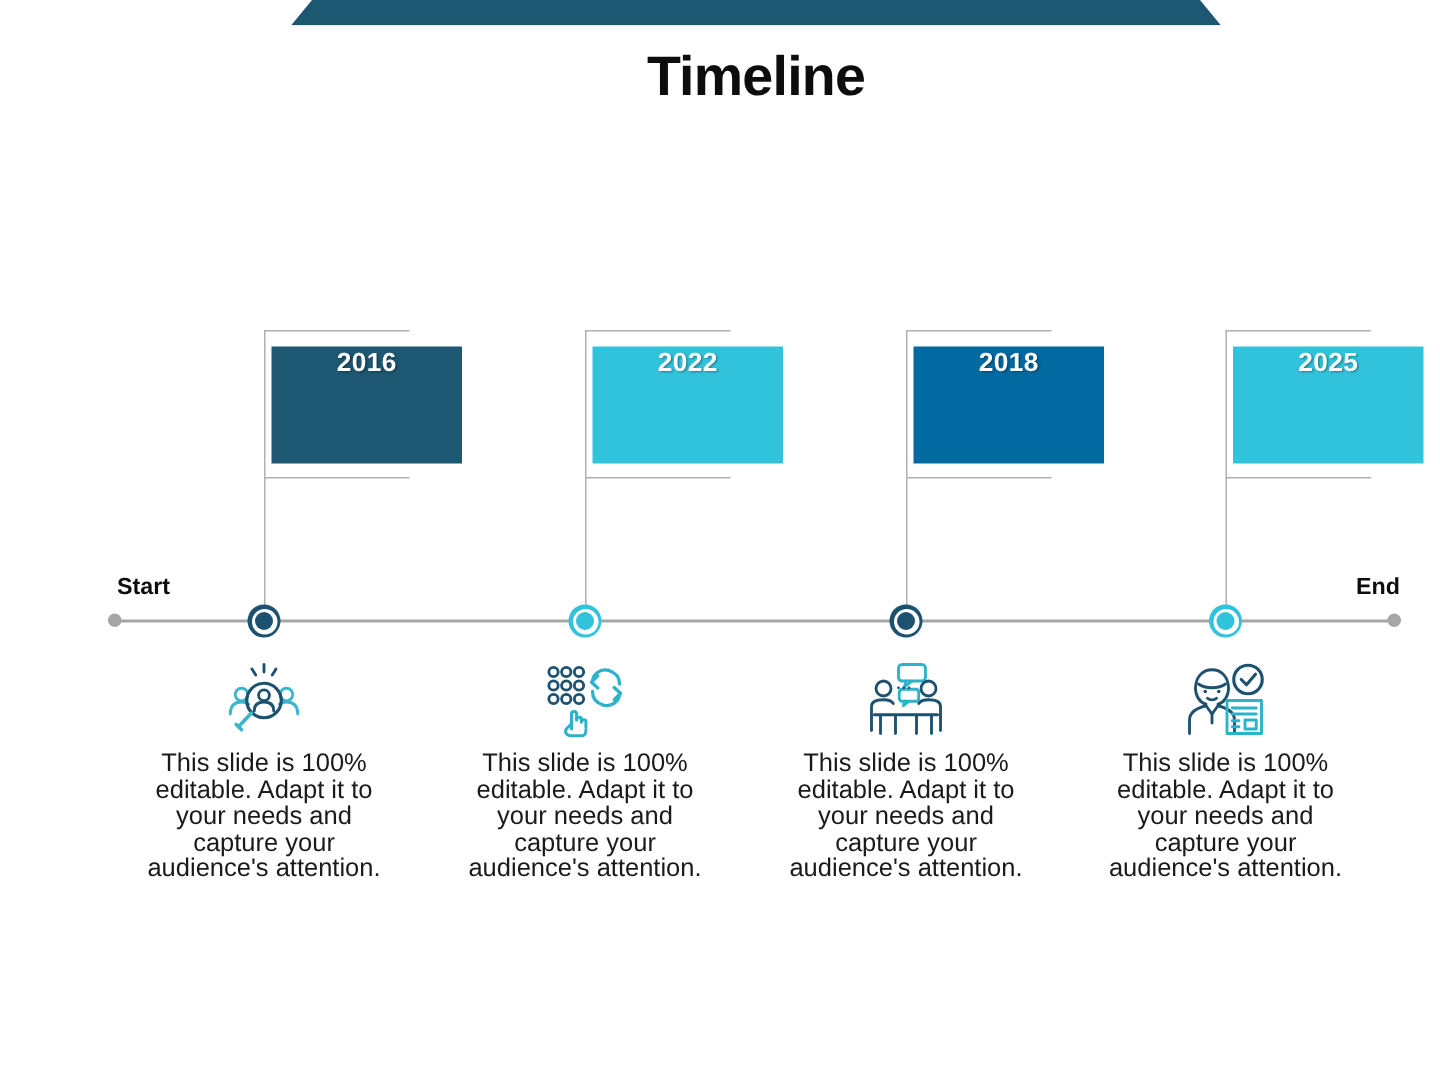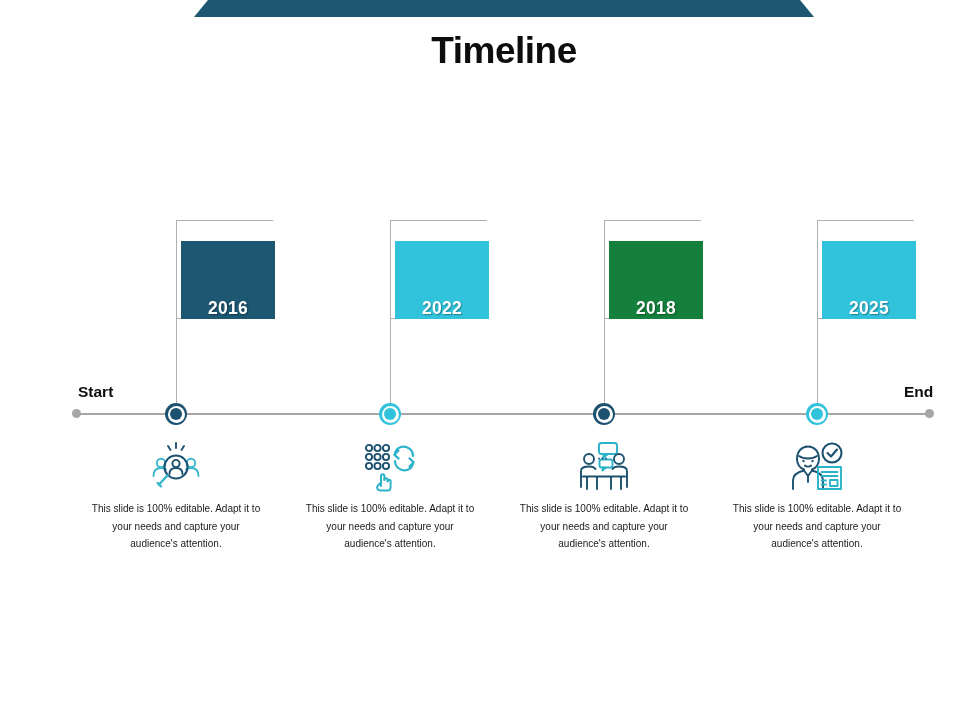--- a/index.html
+++ b/index.html
@@ -100,25 +100,25 @@
     height: 1px;
     background: #b0b0b0;
   }
   .bracket-h.top    { top: 220px; }
   .bracket-h.bottom { top: 318px; }
 
   
   .year-box {
     position: absolute;
     left: 5px;
-    top: 241px;
-    width: 94px;
+    top: 231px;
+    width: 127px;
     height: 78px;
     display: flex;
-    align-items: flex-end;
+    align-items: flex-start;
     justify-content: center;
     box-sizing: border-box;
   }
   .year-text {
     font-size: 17.5px;
     font-weight: bold;
     color: #ffffff;
     text-shadow: 1px 1px 1.5px rgba(0,0,0,0.35);
     letter-spacing: 0.3px;
   }
@@ -162,21 +162,21 @@
     justify-content: center;
   }
   .icon-wrap svg { display: block; }
 
   
   .desc {
     position: absolute;
     top: 500px;
     width: 170px;
     text-align: center;
-    font-size: 10px;
+    font-size: 17px;
     line-height: 17.5px;
     color: #1a1a1a;
   }
 </style>
 </head>
 <body>
 
 <div id="slide">
 
   <div class="top-banner" style="background: rgb(29, 87, 113);"></div>
@@ -260,21 +260,21 @@
         <path d="M20 42.5 L17 45.5 C15 47.6 16.5 50.5 19.5 50.5 L27 50.5 C29 50.5 29.6 48.6 29.6 46.5" stroke="#2bb3c9" stroke-width="2"></path>
       </svg>
     </div>
     <div class="desc" style="left: -85px; color: rgb(26, 26, 26);">This slide is 100% editable. Adapt it to your needs and capture your audience's attention.</div>
   </div>
 
   <div class="milestone" id="ms-2" style="left:580px">
     <div class="bracket-v" style="background: rgb(176, 176, 176);"></div>
     <div class="bracket-h top" style="background: rgb(176, 176, 176);"></div>
     <div class="bracket-h bottom" style="background: rgb(176, 176, 176);"></div>
-    <div class="year-box" style="background: #15803d;">
+    <div class="year-box" style="background: #0369a1;">
       <span class="year-text">2018</span>
     </div>
     <div class="dot-outer" style="background: rgb(28, 81, 112);">
       <div class="dot-ring"></div>
       <div class="dot-core" style="background: rgb(28, 81, 112);"></div>
     </div>
     <div class="icon-wrap">
       <svg width="58" height="52" viewBox="0 0 58 52" fill="none" stroke="#2bb3c9" stroke-width="1.9" stroke-linecap="round" stroke-linejoin="round">
 
         <rect x="24" y="3" width="18" height="11" rx="2.5" stroke="#2bb3c9"></rect>

